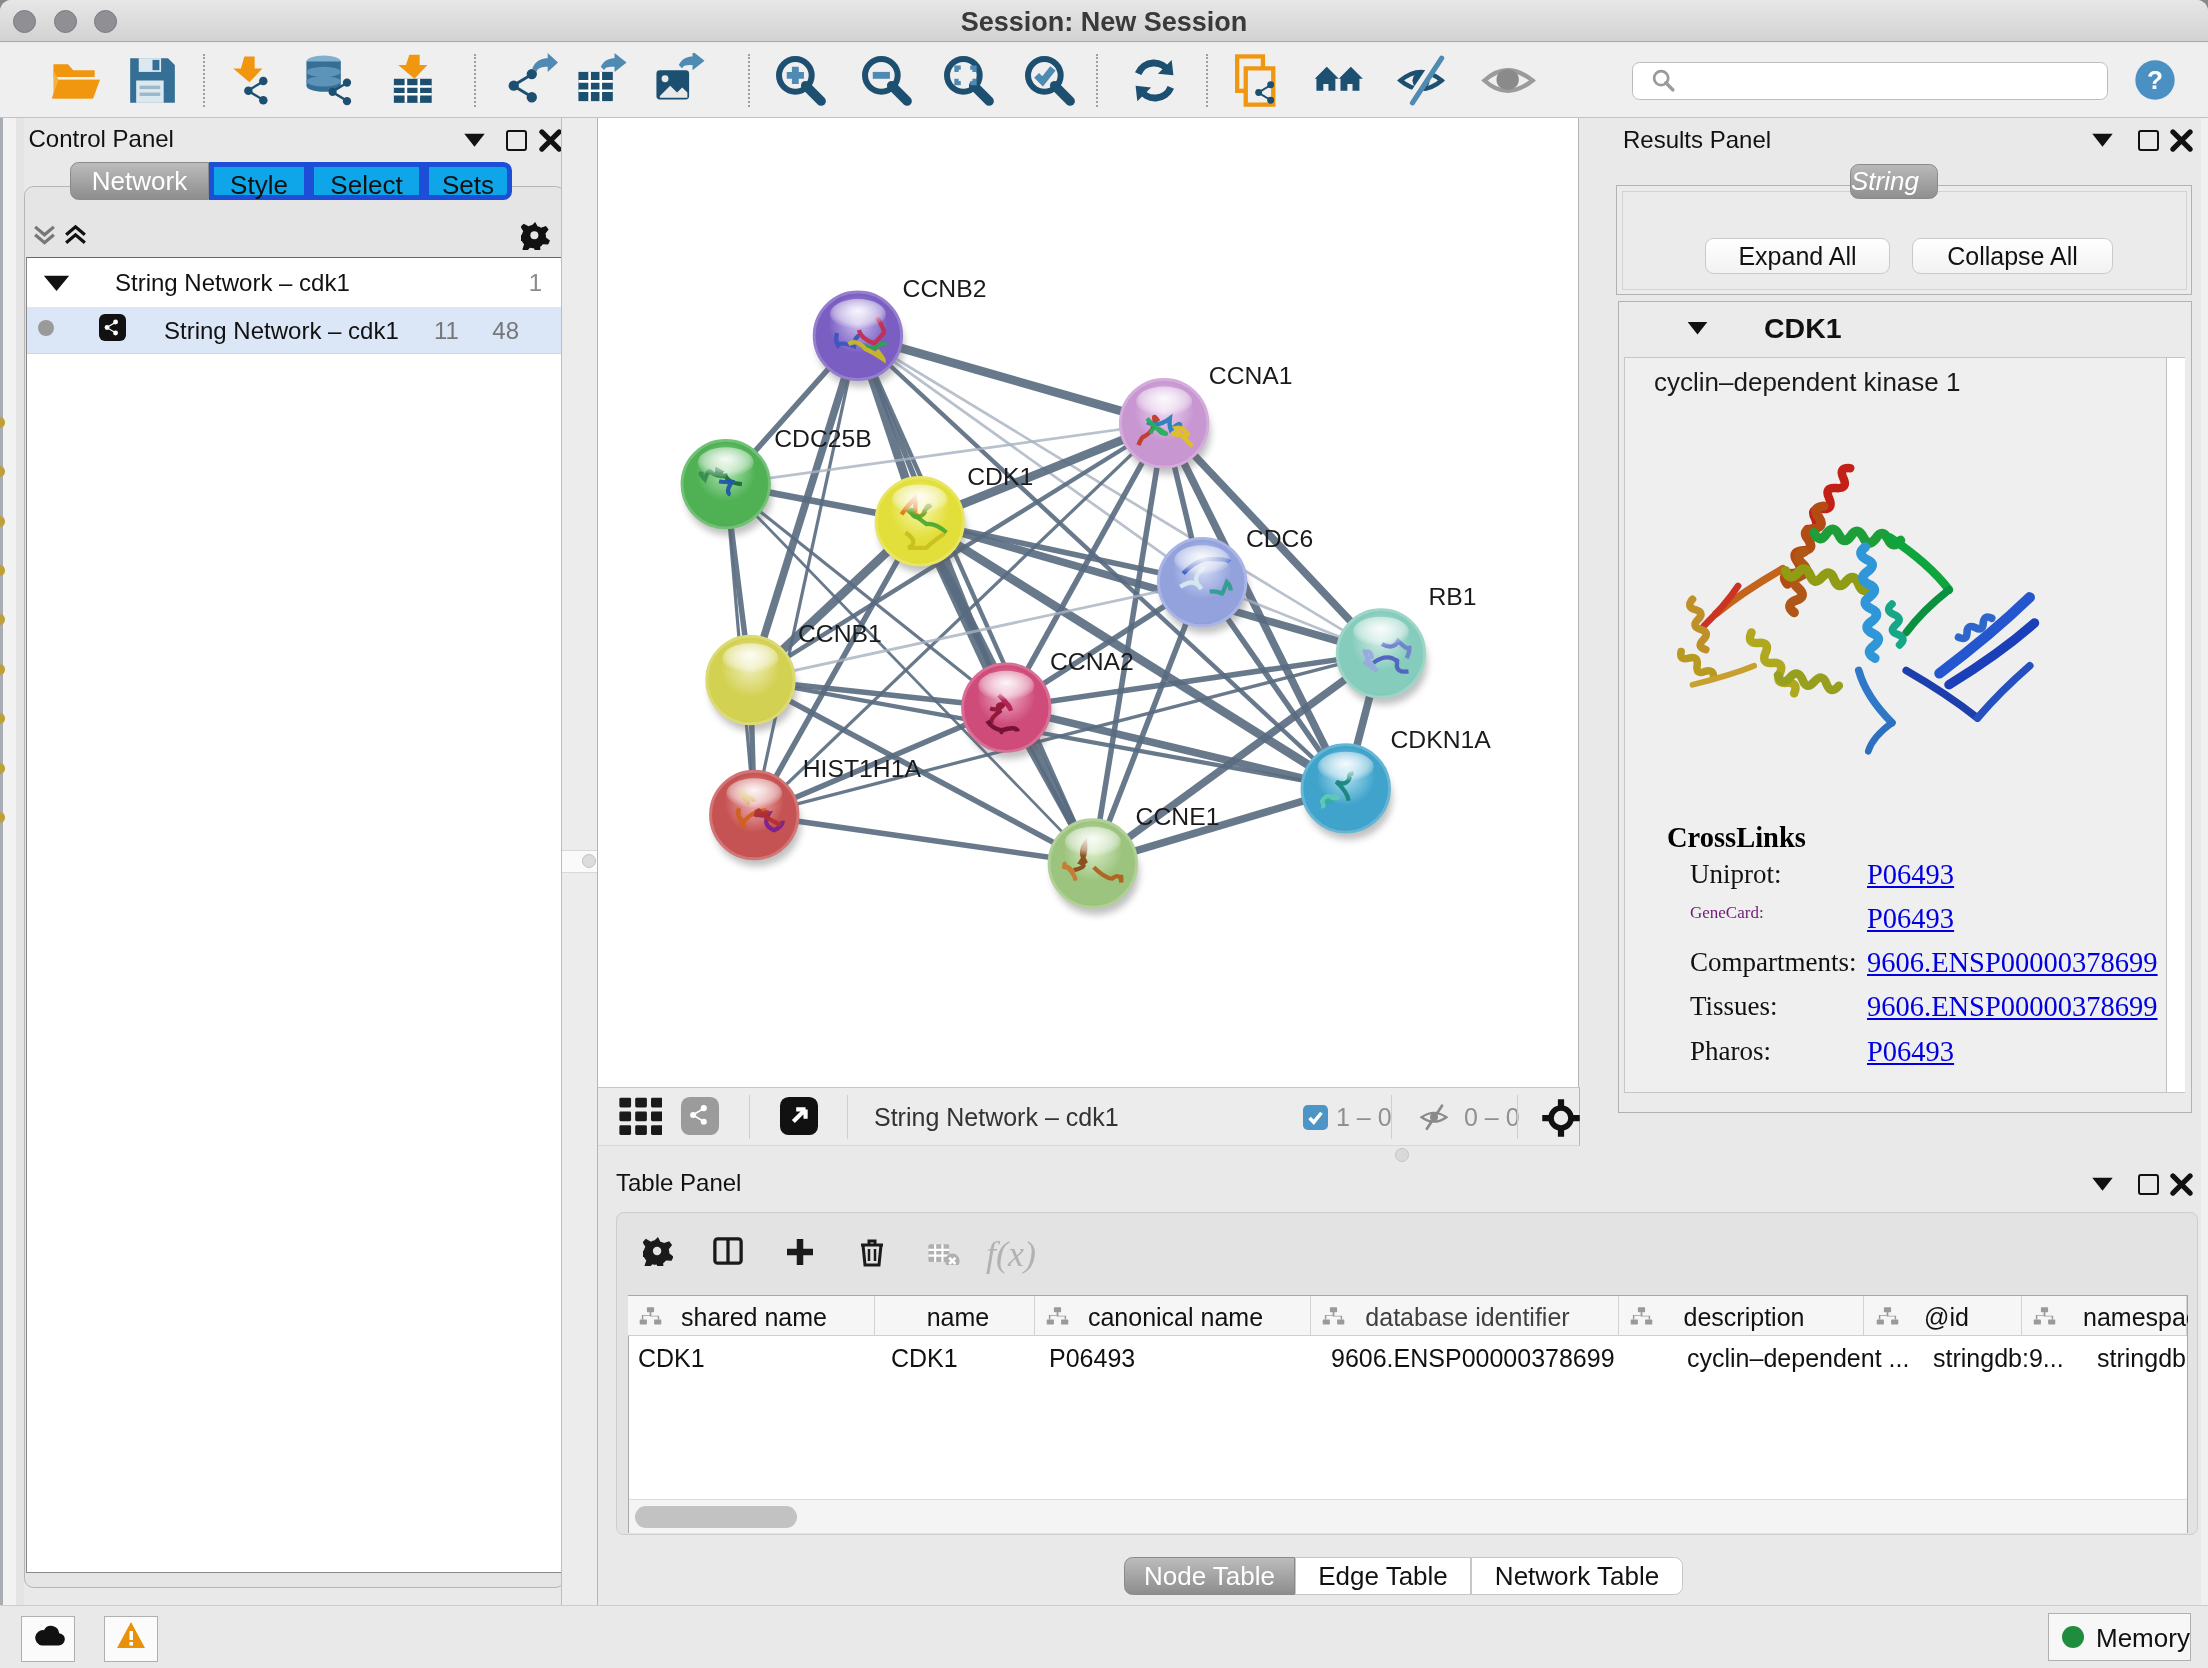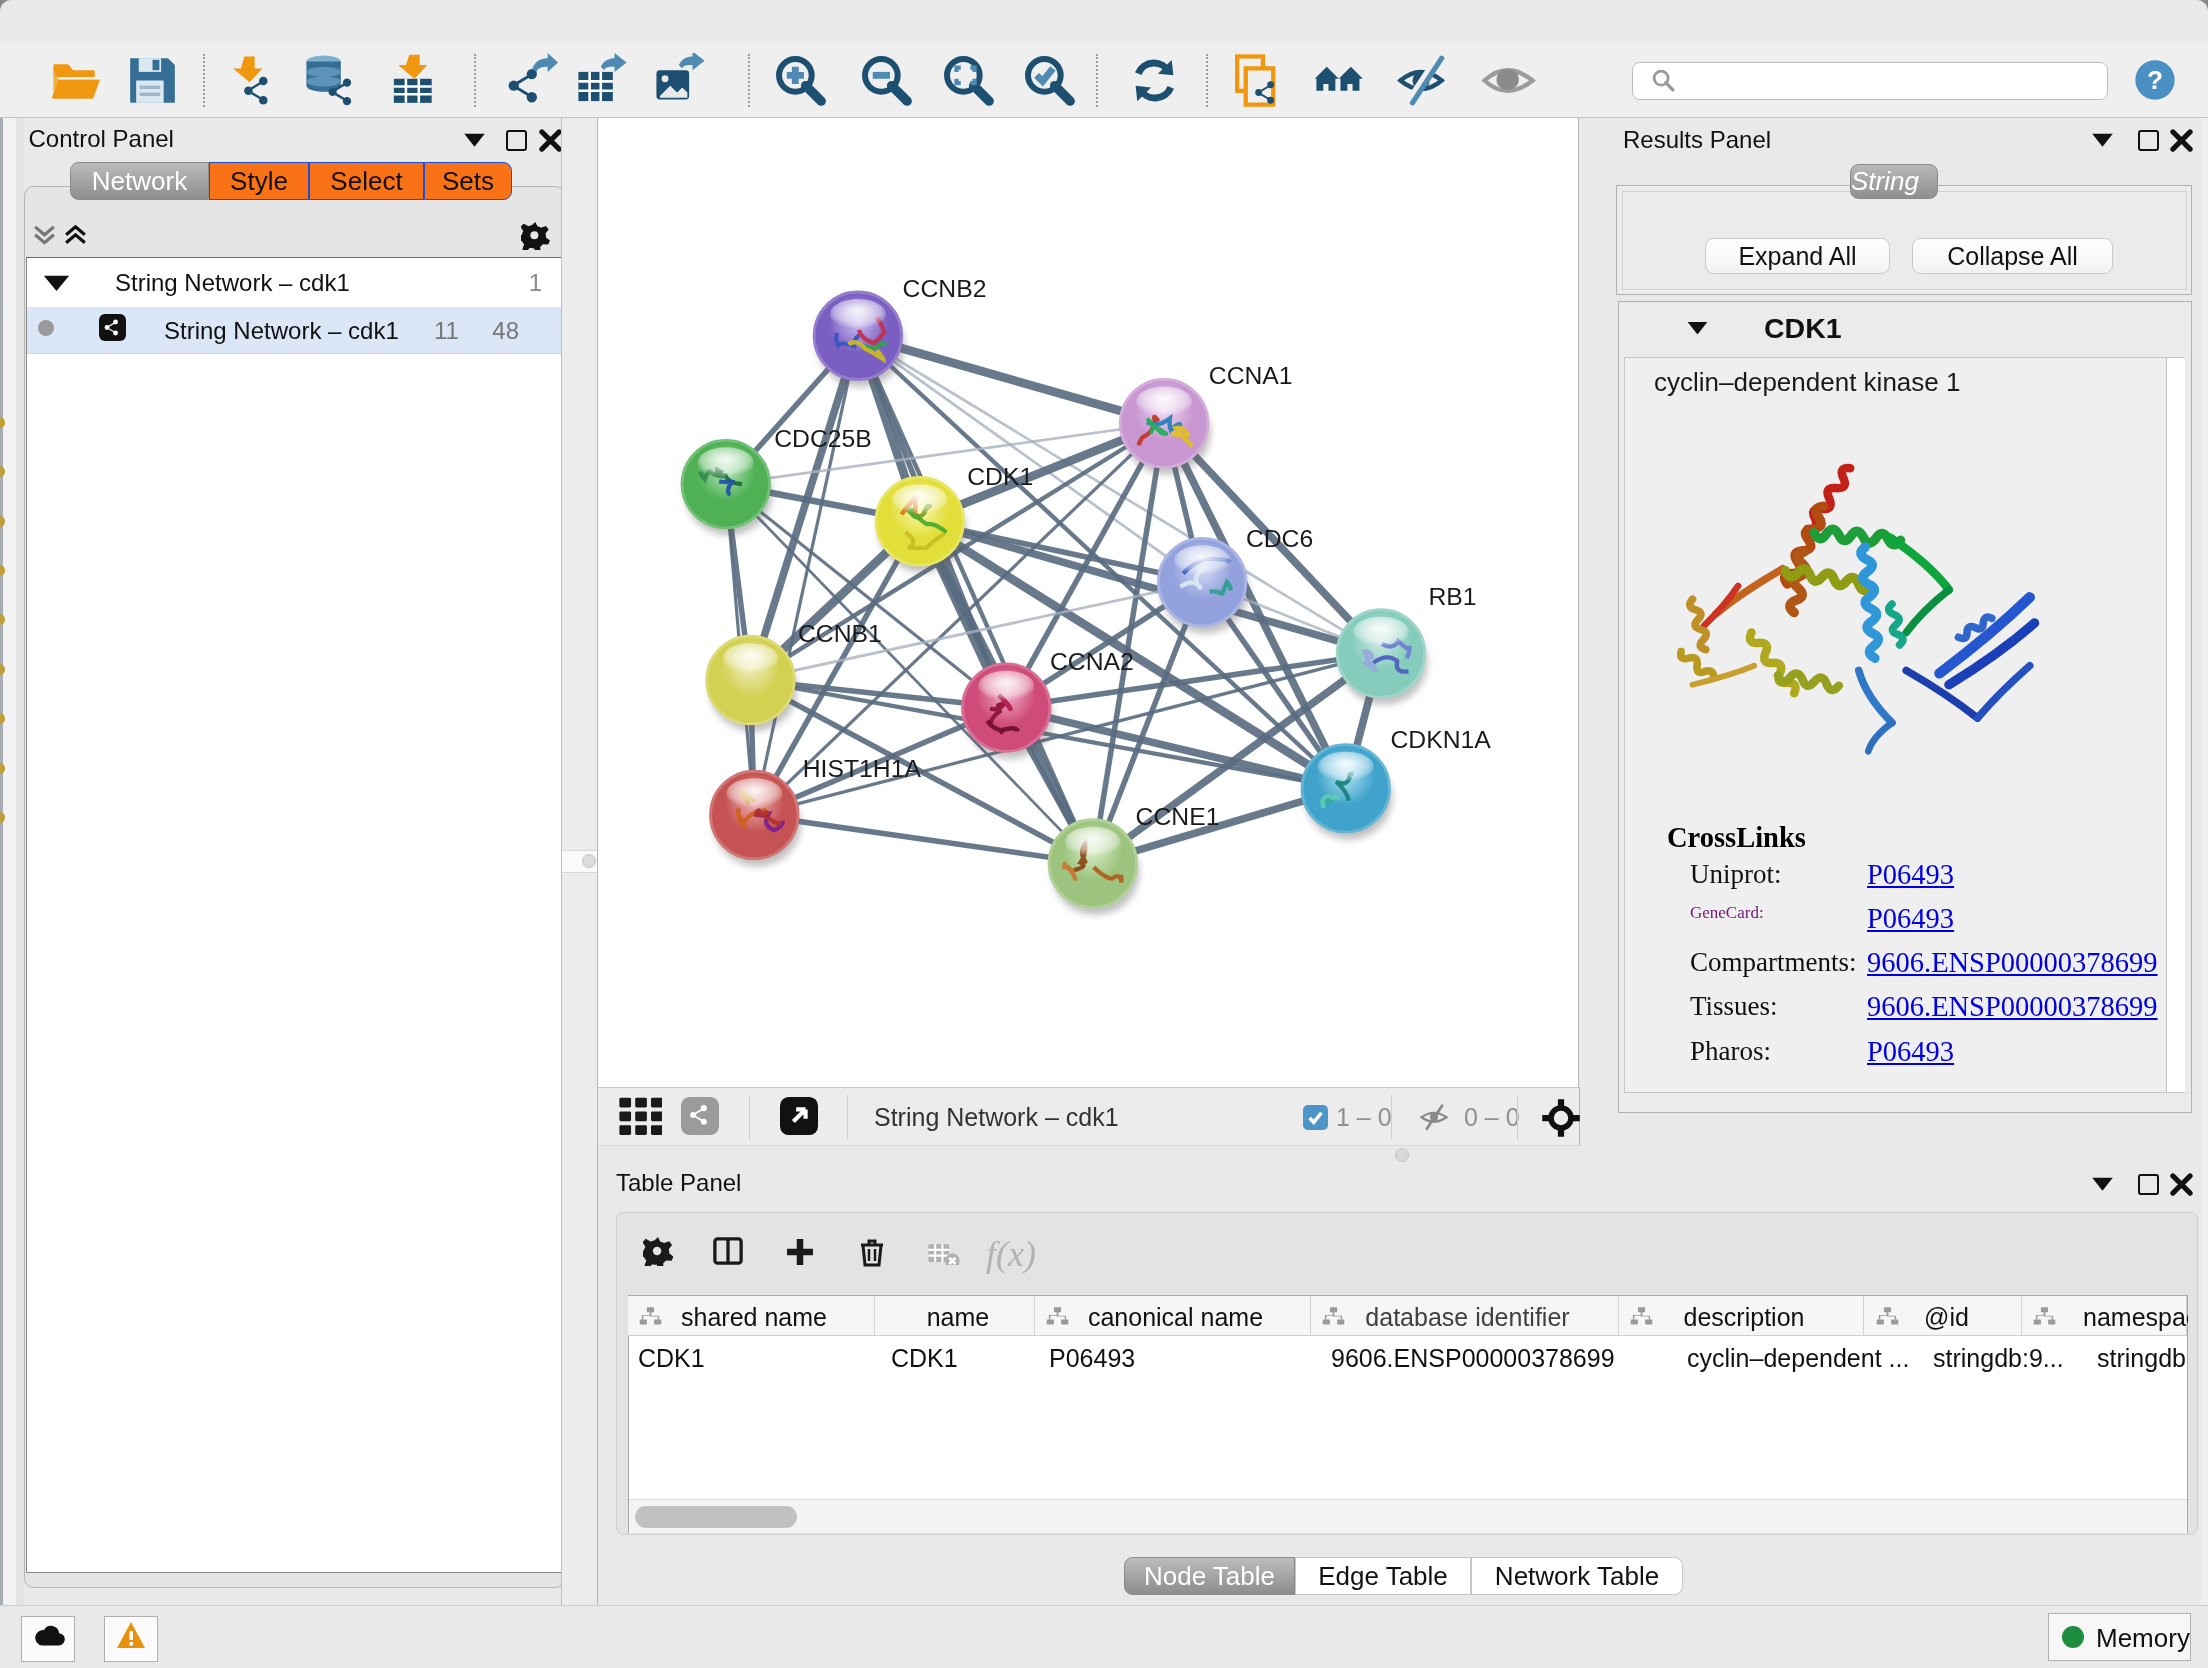--- a/index.html
+++ b/index.html
@@ -7,21 +7,21 @@
 #titlebar{left:0;top:0;width:2208px;height:42px;background:linear-gradient(#e7e7e7,#d2d2d2);border-bottom:1px solid #ababab;border-radius:11.4px 11.4px 0 0;}
 .tl{top:9.5px;width:23px;height:23px;border-radius:50%;background:#8f8f94;border:1px solid #7a7a80;}
 #title{top:6.7px;left:0;width:2208px;text-align:center;font-size:27px;color:#3a3a3a;font-weight:bold;}
 #toolbar{left:0;top:43px;width:2208px;height:75px;background:#efefef;border-bottom:1px solid #c2c2c2;}
 .sep{top:11.4px;width:0px;height:53px;border-left:2.9px dotted #9f9f9f;}
 #search{left:1632px;top:19px;width:476px;height:38px;background:#fff;border:1.9px solid #bcbcbc;border-radius:7.6px;}
 
 .phead{font-size:24px;color:#111;}
 
 #cp-tabs{z-index:5;}
-#cp-tabs .tab{position:absolute;top:0;height:38px;font-size:26px;text-align:center;line-height:36px;background:#f97316;border:1px solid #1d4ed8;color:#111;}
+#cp-tabs .tab{position:absolute;top:0;height:38px;font-size:26px;text-align:center;line-height:36px;background:#0ea5e9;border:5px solid #1d4ed8;color:#111;}
 .tabsel{background:linear-gradient(#bcbcbc,#8d8d8d) !important;color:#fff !important;border:1px solid #8a8a8a !important;}
 #cp-pane{left:24px;top:186px;width:541px;height:1402px;background:#e5e5e5;border:1px solid #b5b5b5;border-radius:9.5px;}
 #cp-list{position:absolute;left:1px;top:70px;width:537px;height:1316px;background:#fff;border:1px solid #888;border-top:1px solid #666;}
 .row{position:absolute;left:0;width:535px;height:47px;font-size:24px;color:#111;}
 
 #netbar{left:598px;top:1087px;width:982px;height:59px;background:#ececec;border-top:1px solid #c6c6c6;border-right:1px solid #b5b5b5;border-bottom:1px solid #d8d8d8;}
 .nsep{position:absolute;top:7.6px;height:44px;border-left:1.9px solid #cfcfcf;}
 
 .rbox{background:#ebebeb;border:1px solid #b2b2b2;}
 .btn{background:linear-gradient(#ffffff,#f2f2f2);border:1.9px solid #c9c9c9;border-radius:8.6px;font-size:25px;color:#111;text-align:center;}
@@ -30,20 +30,26 @@
 
 #tp-box{left:616px;top:1212px;width:1582px;height:323px;background:#e3e3e3;border:1px solid #cdcdcd;border-radius:7.6px;}
 .th{position:absolute;top:0;height:40px;background:#f6f6f6;border-right:1px solid #d2d2d2;font-size:25px;color:#111;}
 
 .btab{position:absolute;top:1557px;height:38px;font-size:26px;text-align:center;line-height:36px;background:#fff;border:1px solid #c6c6c6;color:#111;}
 #statusbar{left:0;top:1605px;width:2208px;height:64px;background:#e9e9e9;border-top:1px solid #cdcdcd;}
 .sbtn{position:absolute;top:11.4px;height:46px;background:#fbfbfb;border:1.9px solid #b0b0b0;}
 </style></head>
 <body>
 <div id="win">
+  <div id="titlebar" class="abs">
+    <div class="tl abs" style="left:13.3px;"></div>
+    <div class="tl abs" style="left:54px;"></div>
+    <div class="tl abs" style="left:94px;"></div>
+    <div id="title" class="abs">Session: New Session</div>
+  </div>
   <div id="toolbar" class="abs">
     <svg class="abs" style="left:50px;top:9.5px" width="55" height="55" viewBox="0 0 64 64">
         <path d="M4 13 h17 l6 7 h25 v8 H4 Z" fill="#f0960f"></path>
         <path d="M10 31 h48 l-8 22 H4 L4 20 Z" fill="#f5b13d"></path>
         <path d="M10 31 h48 l-8 22 H2 Z" fill="#f0960f"></path>
       </svg>
 <svg class="abs" style="left:125px;top:9.5px" width="55" height="55" viewBox="0 0 64 64">
         <path d="M6 6 h44 l8 8 v44 H6 Z" fill="#366f95"></path>
         <rect x="16" y="6" width="26" height="16" fill="#dce8f0"></rect>
         <rect x="32" y="8" width="8" height="12" fill="#366f95"></rect>

